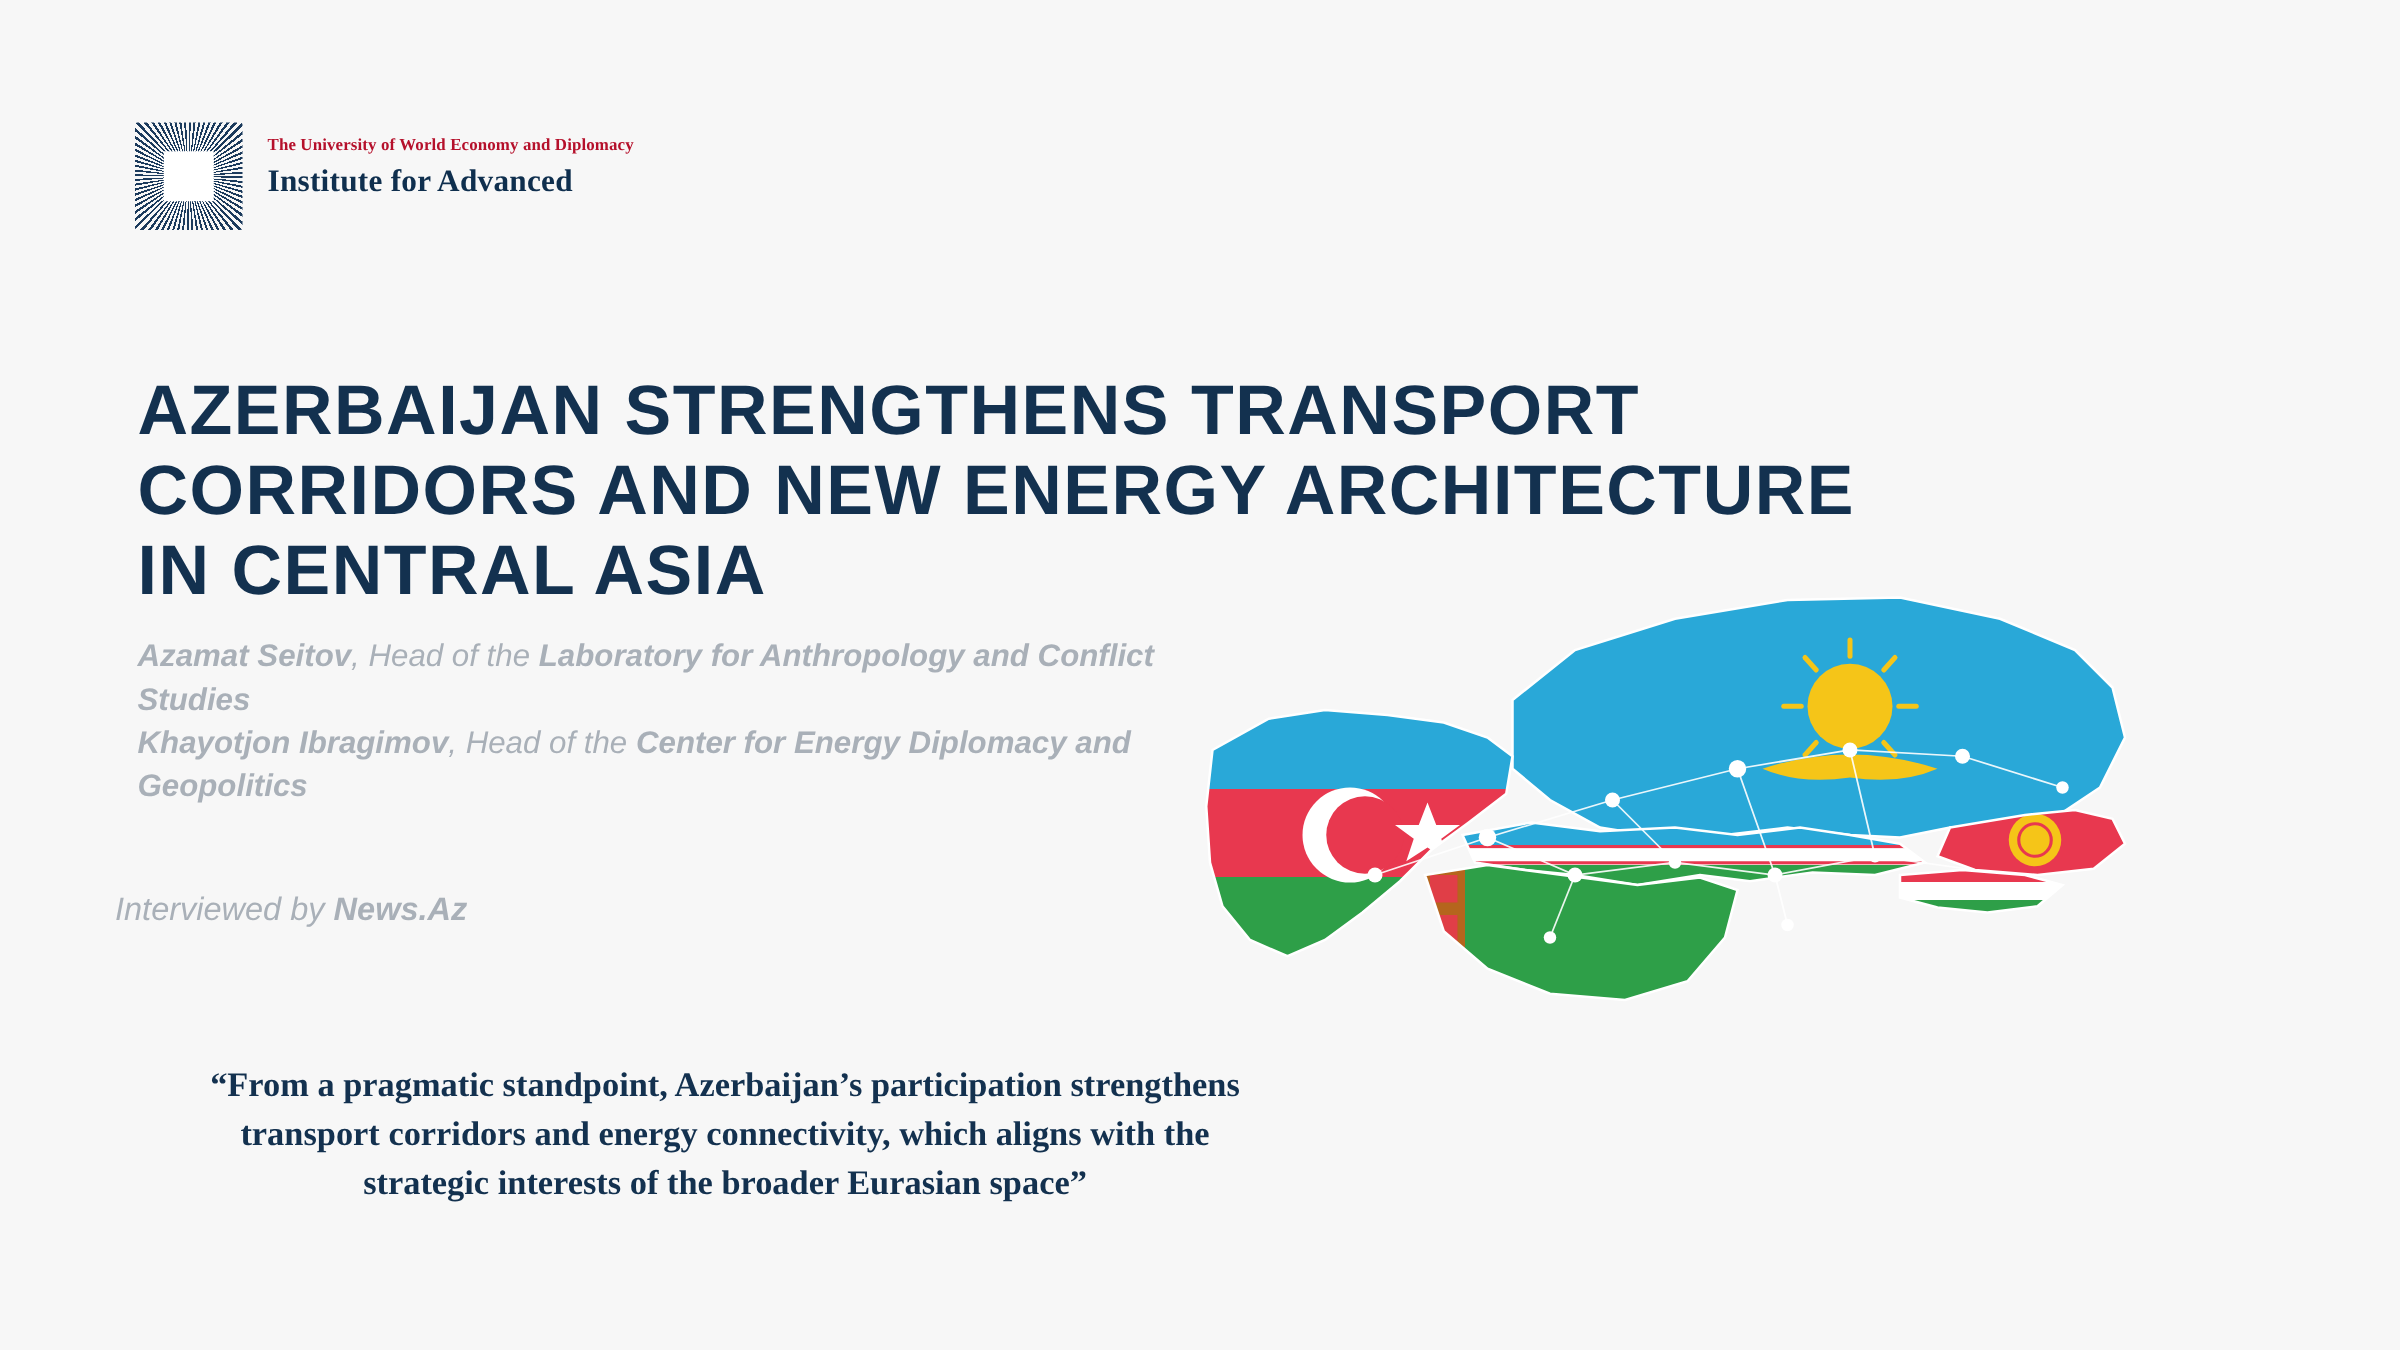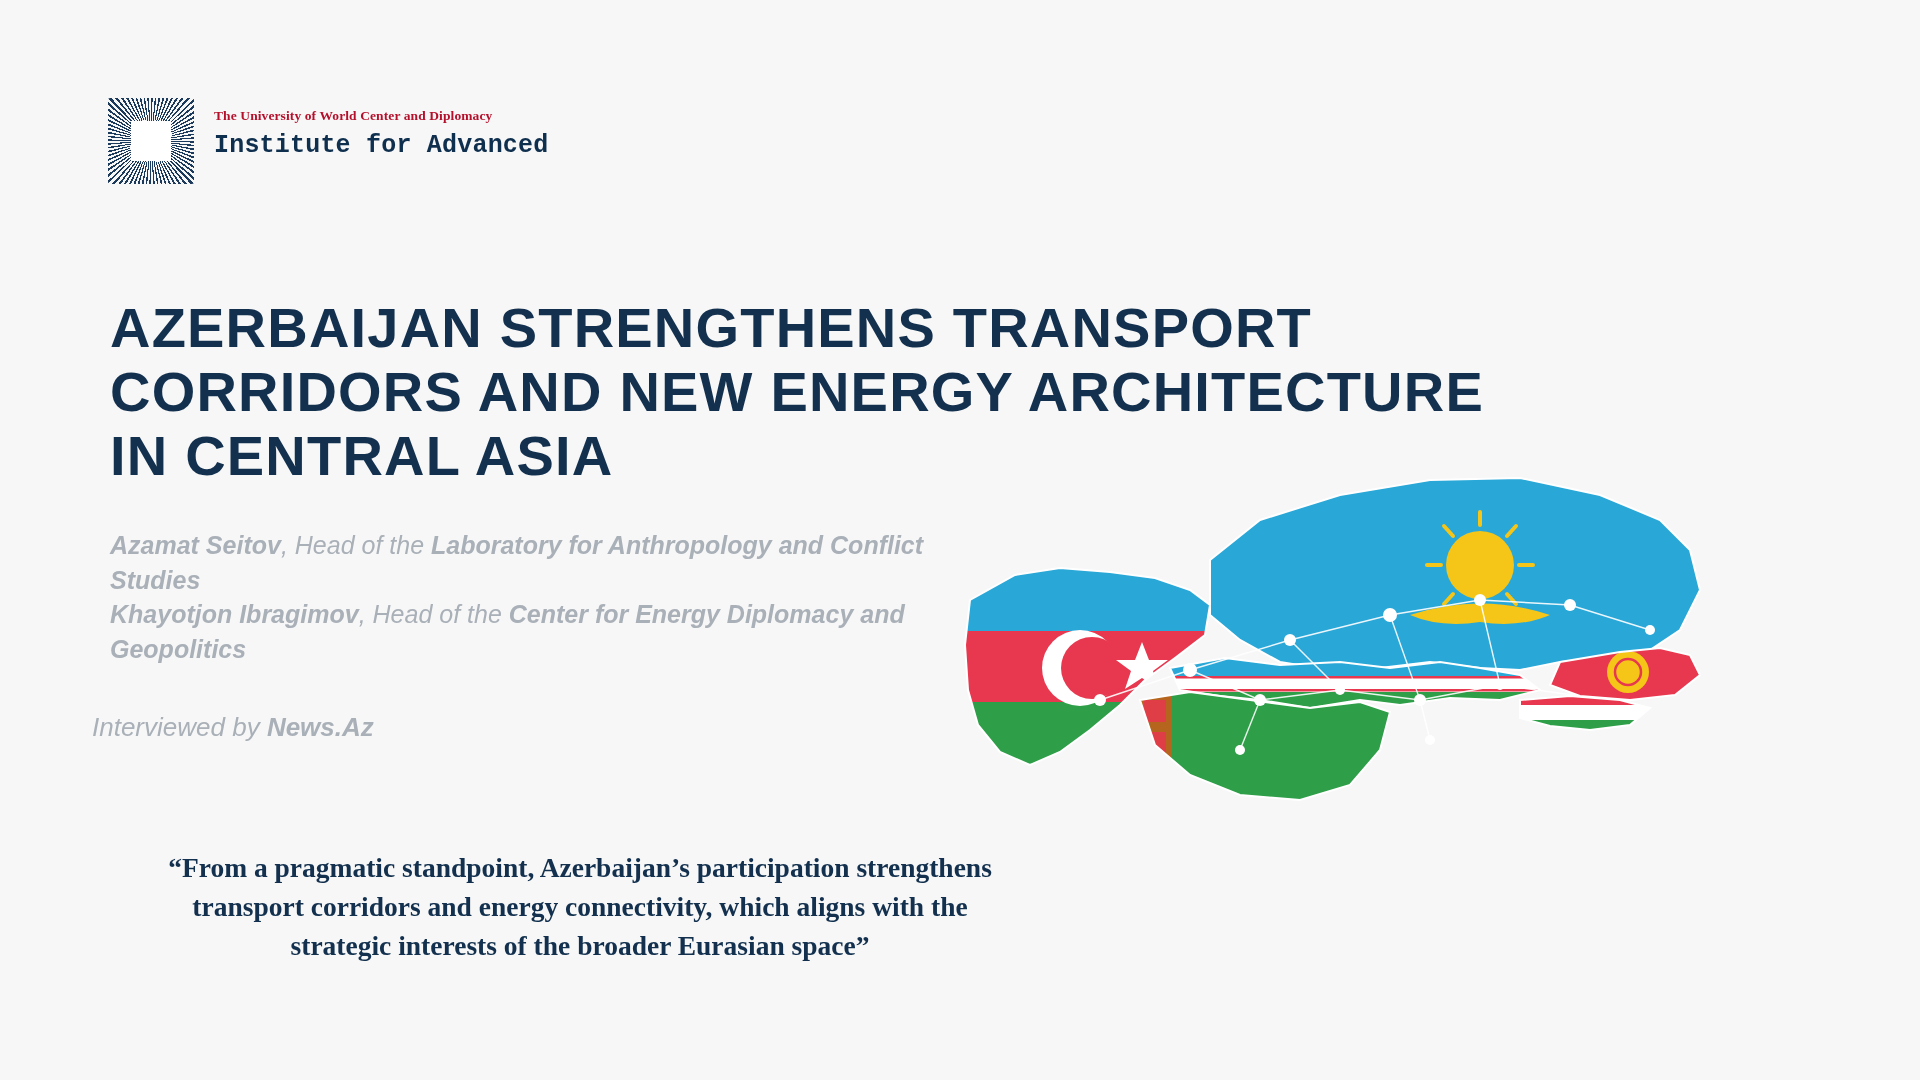--- a/index.html
+++ b/index.html
@@ -50,21 +50,21 @@
     color: #b5102b;
     font-family: "Liberation Serif", serif;
     font-weight: bold;
     font-size: 13.5px;
     letter-spacing: 0.1px;
     margin-bottom: 7px;
     white-space: nowrap;
   }
   .logo-main {
     color: #0f2f4e;
-    font-family: Liberation Mono, monospace;
+    font-family: Liberation Serif, serif;
     font-weight: bold;
     font-size: 25px;
     line-height: 1.22;
     letter-spacing: 0.2px;
     white-space: nowrap;
   }
 
   
   .headline {
     position: absolute;
@@ -77,21 +77,21 @@
     line-height: 1.14;
     letter-spacing: 1.2px;
     text-transform: uppercase;
     margin-top: 48px;
   }
 
   
   .byline {
     position: absolute;
     left: 110px;
-    top: 528px;
+    top: 508px;
     width: 900px;
     color: #a9b0b8;
     font-size: 25px;
     font-style: italic;
     line-height: 1.38;
   }
   .byline b { font-weight: bold; font-style: italic; }
 
   .interviewed {
     position: absolute;
@@ -126,21 +126,21 @@
     height: 560px;
   }
   .map-wrap svg { display: block; width: 100%; height: 100%; }
 </style>
 </head>
 <body>
 
 <div class="logo-block">
   <div class="logo-mark"></div>
   <div class="logo-text">
-    <div class="logo-top">The University of World Center and Diplomacy</div>
+    <div class="logo-top">The University of World Economy and Diplomacy</div>
     <div class="logo-main">Institute for Advanced</div>
   </div>
 </div>
 
 <h1 class="headline">AZERBAIJAN STRENGTHENS TRANSPORT CORRIDORS AND NEW ENERGY ARCHITECTURE IN CENTRAL ASIA</h1>
 
 <div class="byline">
   <span><b>Azamat Seitov</b><span>, Head of the </span><b>Laboratory for Anthropology and Conflict Studies</b></span><br>
   <span><b>Khayotjon Ibragimov</b><span>, Head of the </span><b>Center for Energy Diplomacy and Geopolitics</b></span>
 </div>

